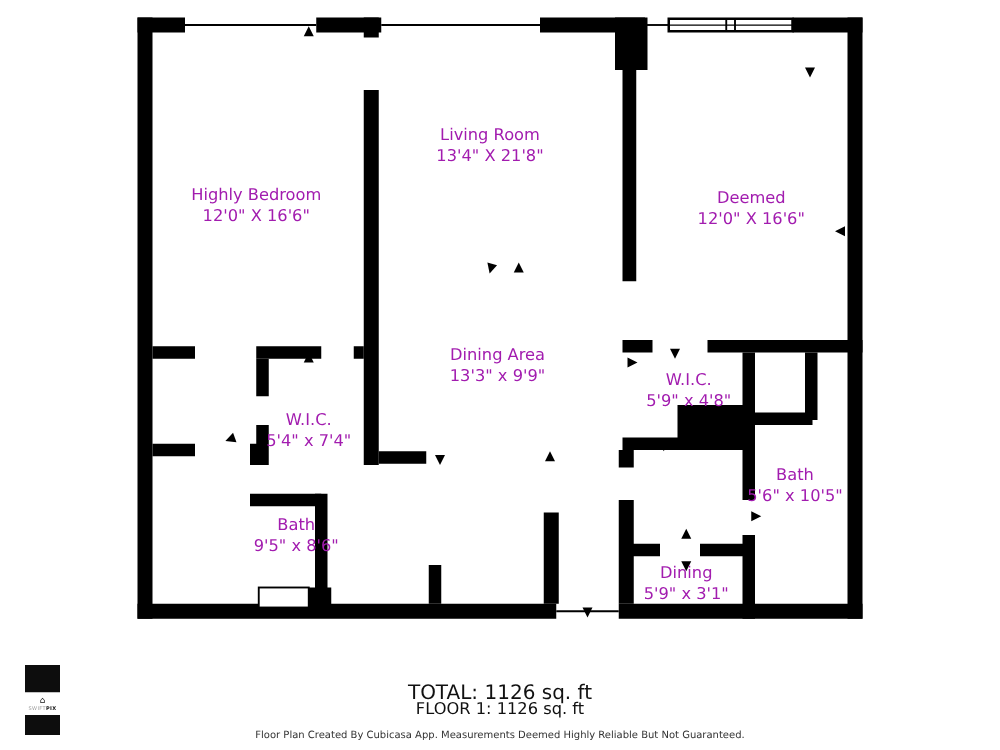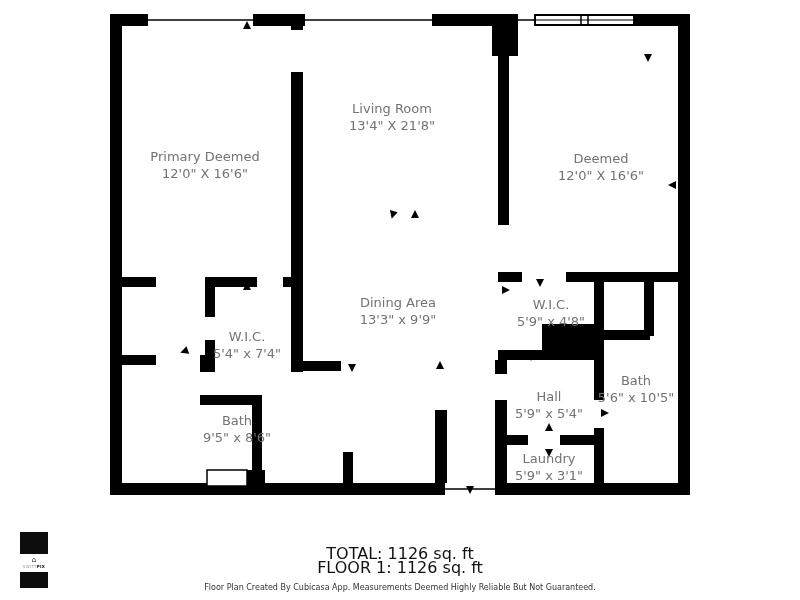--- a/index.html
+++ b/index.html
@@ -13,30 +13,30 @@
   .plan-svg{position:absolute;left:0;top:0;}
   .walls rect{fill:#000000;}
   .thin-lines line{stroke:#000000;stroke-width:1.5;}
   .markers polygon{fill:#000000;}
   .room-label{
     position:absolute;
     transform:translateX(-50%);
     text-align:center;
     font-size:13px;
     line-height:17px;
-    color:#737373;
+    color:#a21caf;
     white-space:nowrap;
   }
   .room-label .dims{display:block;}
   .footer{
     position:absolute;left:0;top:546px;width:100%;
     text-align:center;color:#111111;
   }
   .footer .total{font-size:16px;font-weight:normal;line-height:15px;}
-  .footer .floor{font-size:16px;line-height:14px;}
+  .footer .floor{font-size:13px;line-height:14px;}
   .footer .disclaimer{font-size:8px;color:#333333;margin-top:8px;}
   .logo{
     position:absolute;left:20px;top:532px;width:28px;height:56px;
     display:flex;flex-direction:column;
   }
   .logo .block-top{height:22px;background:#0d0d0d;}
   .logo .band{
     height:18px;background:#ffffff;
     display:flex;flex-direction:column;align-items:center;justify-content:center;
     overflow:hidden;
@@ -139,57 +139,53 @@
       <polygon points="0,-5 4,3 -4,3" transform="translate(531,356) rotate(180)"></polygon>
       <polygon points="0,-5 4,3 -4,3" transform="translate(549,428)"></polygon>
       <polygon points="0,-5 4,3 -4,3" transform="translate(549,452) rotate(180)"></polygon>
       <polygon points="0,-5 4,3 -4,3" transform="translate(470,489) rotate(180)"></polygon>
       <polygon points="0,-5 4,3 -4,3" transform="translate(604,413) rotate(90)"></polygon>
       <polygon points="0,-5 4,3 -4,3" transform="translate(673,185) rotate(270)"></polygon>
     </g>
   </svg>
 
   <div class="room-label" style="left:205px;top:148px">
-    <span>Primary Deemed</span>
+    <span>Highly Bedroom</span>
     <span class="dims">12'0" X 16'6"</span>
   </div>
   <div class="room-label" style="left:392px;top:100px">
     <span>Living Room</span>
     <span class="dims">13'4" X 21'8"</span>
   </div>
   <div class="room-label" style="left:601px;top:150px">
     <span>Deemed</span>
     <span class="dims">12'0" X 16'6"</span>
   </div>
-  <div class="room-label" style="left:398px;top:294px">
+  <div class="room-label" style="left:398px;top:276px">
     <span>Dining Area</span>
     <span class="dims">13'3" x 9'9"</span>
   </div>
   <div class="room-label" style="left:247px;top:328px">
     <span>W.I.C.</span>
     <span class="dims">5'4" x 7'4"</span>
   </div>
   <div class="room-label" style="left:551px;top:296px">
     <span>W.I.C.</span>
     <span class="dims">5'9" x 4'8"</span>
   </div>
   <div class="room-label" style="left:237px;top:412px">
     <span>Bath</span>
     <span class="dims">9'5" x 8'6"</span>
   </div>
-  <div class="room-label" style="left:549px;top:388px">
-    <span>Hall</span>
-    <span class="dims">5'9" x 5'4"</span>
-  </div>
   <div class="room-label" style="left:636px;top:372px">
     <span>Bath</span>
     <span class="dims">5'6" x 10'5"</span>
   </div>
   <div class="room-label" style="left:549px;top:450px">
-    <span>Laundry</span>
+    <span>Dining</span>
     <span class="dims">5'9" x 3'1"</span>
   </div>
 
   <div class="footer">
     <div class="total">TOTAL: 1126 sq. ft</div>
     <div class="floor">FLOOR 1: 1126 sq. ft</div>
     <div class="disclaimer">Floor Plan Created By Cubicasa App. Measurements Deemed Highly Reliable But Not Guaranteed.</div>
   </div>
 
   <div class="logo">

